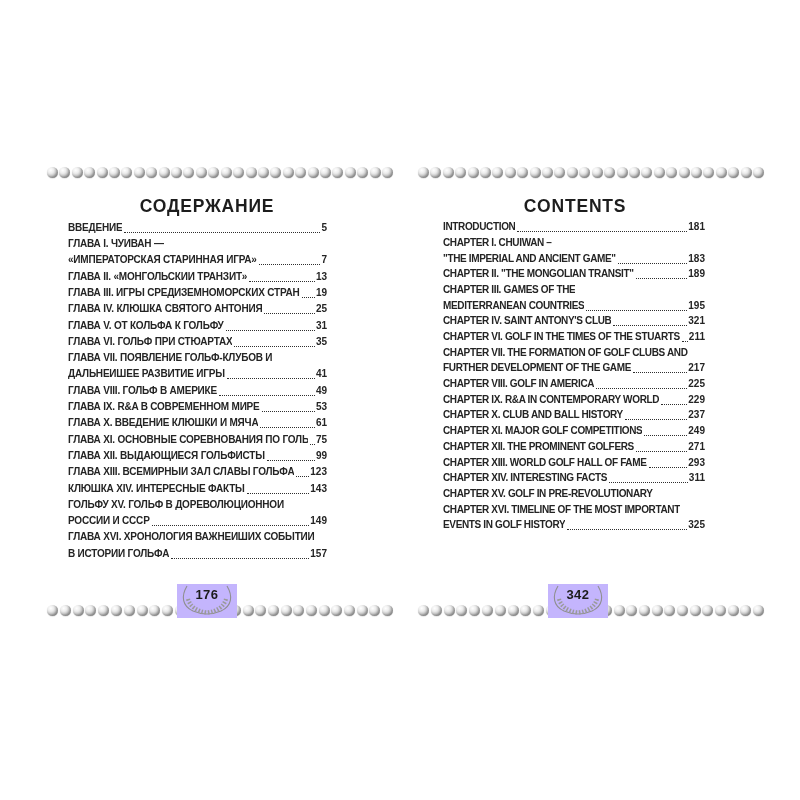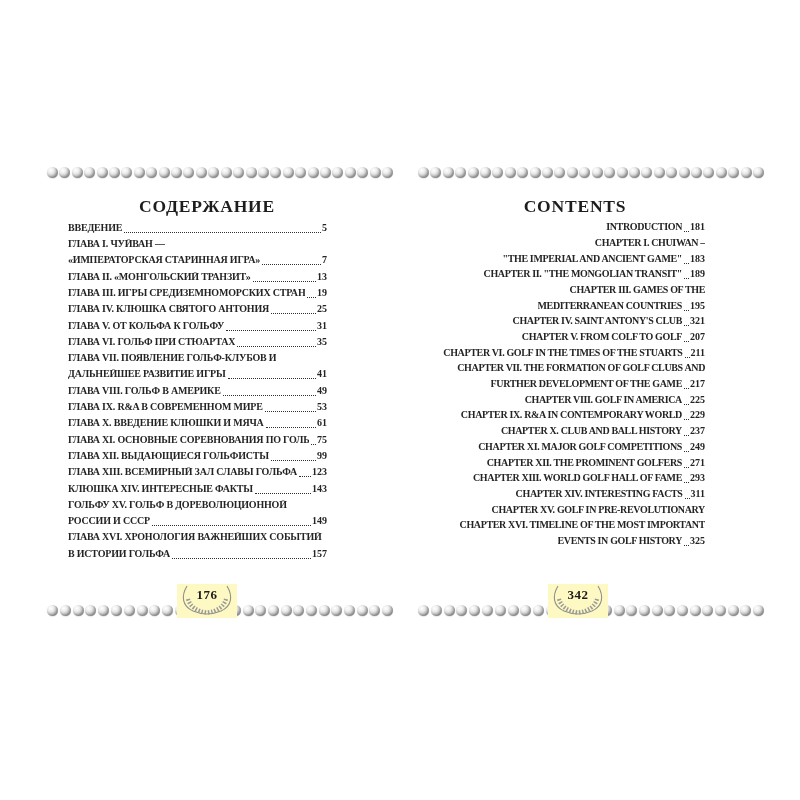--- a/index.html
+++ b/index.html
@@ -1,47 +1,47 @@
 <!DOCTYPE html>
 <html><head>
 <meta charset="utf-8">
 <style>
   html,body{margin:0;padding:0;background:#ffffff;}
   .spread{
     position:relative;width:800px;height:800px;background:#ffffff;overflow:hidden;
-    font-family:Liberation Serif, serif;color:#242424;
+    font-family:Liberation Sans, sans-serif;color:#242424;
   }
   
   .bead-row{position:absolute;display:flex;justify-content:space-between;align-items:center;height:12px;}
   .bead-seg{display:flex;justify-content:space-between;align-items:center;height:12px;}
   .bead{
     width:11px;height:11px;border-radius:50%;flex:0 0 auto;
     background:radial-gradient(circle at 34% 30%, #ffffff 0%, #ededed 28%, #c4c4c4 58%, #8e8e8e 95%);
     box-shadow:inset -1.5px -1.5px 2px rgba(70,70,70,.35), 0 0.5px 1px rgba(0,0,0,.18);
   }
   
   .page-title{
     position:absolute;top:196px;width:346px;text-align:center;
     font-weight:bold;font-size:17.5px;line-height:20px;letter-spacing:0.8px;color:#1d1d1d;
   }
   .page-title.left-t{left:47px;transform:translateX(-13px);}
   .page-title.right-t{left:408px;transform:translateX(-6px);}
   
   .toc{position:absolute;top:219px;display:flex;flex-direction:column;}
   .toc.left-l{left:68px;width:259px;--lh:16.3px;--ls:-0.2px;}
-  .toc.right-l{left:443px;width:262px;align-items:flex-end;--lh:15.7px;--ls:-0.35px;}
+  .toc.right-l{left:443px;width:262px;--lh:15.7px;--ls:-0.35px;}
   .toc-line{display:flex;align-items:flex-end;height:var(--lh);padding-bottom:2.5px;box-sizing:border-box;}
   .entry-text{
     font-weight:bold;font-size:10px;line-height:1;white-space:nowrap;
     letter-spacing:var(--ls);color:#242424;flex:0 1 auto;overflow:hidden;
   }
   .leader{flex:1 1 auto;min-width:5px;border-bottom:1.6px dotted #2f2f2f;margin:0 1px 0 2px;align-self:flex-end;height:0;}
   .entry-page{font-weight:bold;font-size:10px;line-height:1;letter-spacing:0;flex:0 0 auto;}
   
-  .wreath{position:absolute;top:584px;width:60px;height:34px;text-align:center;z-index:2;background:#fef9c3;}
+  .wreath{position:absolute;top:584px;width:60px;height:34px;text-align:center;z-index:2;background:#c4b5fd;}
   .wreath.left-w{left:177px;}
   .wreath.right-w{left:548px;}
   .wreath-svg{position:absolute;left:0;top:0;width:60px;height:34px;}
   .wreath-number{position:relative;z-index:2;display:inline-block;margin-top:3px;font-weight:bold;font-size:13px;letter-spacing:0.5px;color:#1c1c1c;}
   .bead-row.bottom-left{left:47px;top:604px;width:346px;}
   .bead-row.bottom-right{left:418px;top:604px;width:346px;}
   .bead-row.top-left{left:47px;top:166px;width:346px;}
   .bead-row.top-right{left:418px;top:166px;width:346px;}
   .bead-spacer{flex:0 0 auto;}
 </style>
@@ -237,25 +237,20 @@
       </div>
       <div class="toc-line">
         <span class="entry-text">MEDITERRANEAN COUNTRIES</span>
         <span class="leader"></span>
         <span class="entry-page">195</span>
       </div>
       <div class="toc-line">
         <span class="entry-text">CHAPTER IV. SAINT ANTONY'S CLUB</span>
         <span class="leader"></span>
         <span class="entry-page">321</span>
-      </div>
-      <div class="toc-line">
-        <span class="entry-text">CHAPTER V. FROM COLF TO GOLF</span>
-        <span class="leader"></span>
-        <span class="entry-page">207</span>
       </div>
       <div class="toc-line">
         <span class="entry-text">CHAPTER VI. GOLF IN THE TIMES OF THE STUARTS</span>
         <span class="leader"></span>
         <span class="entry-page">211</span>
       </div>
       <div class="toc-line">
         <span class="entry-text">CHAPTER VII. THE FORMATION OF GOLF CLUBS AND</span>
       </div>
       <div class="toc-line">

